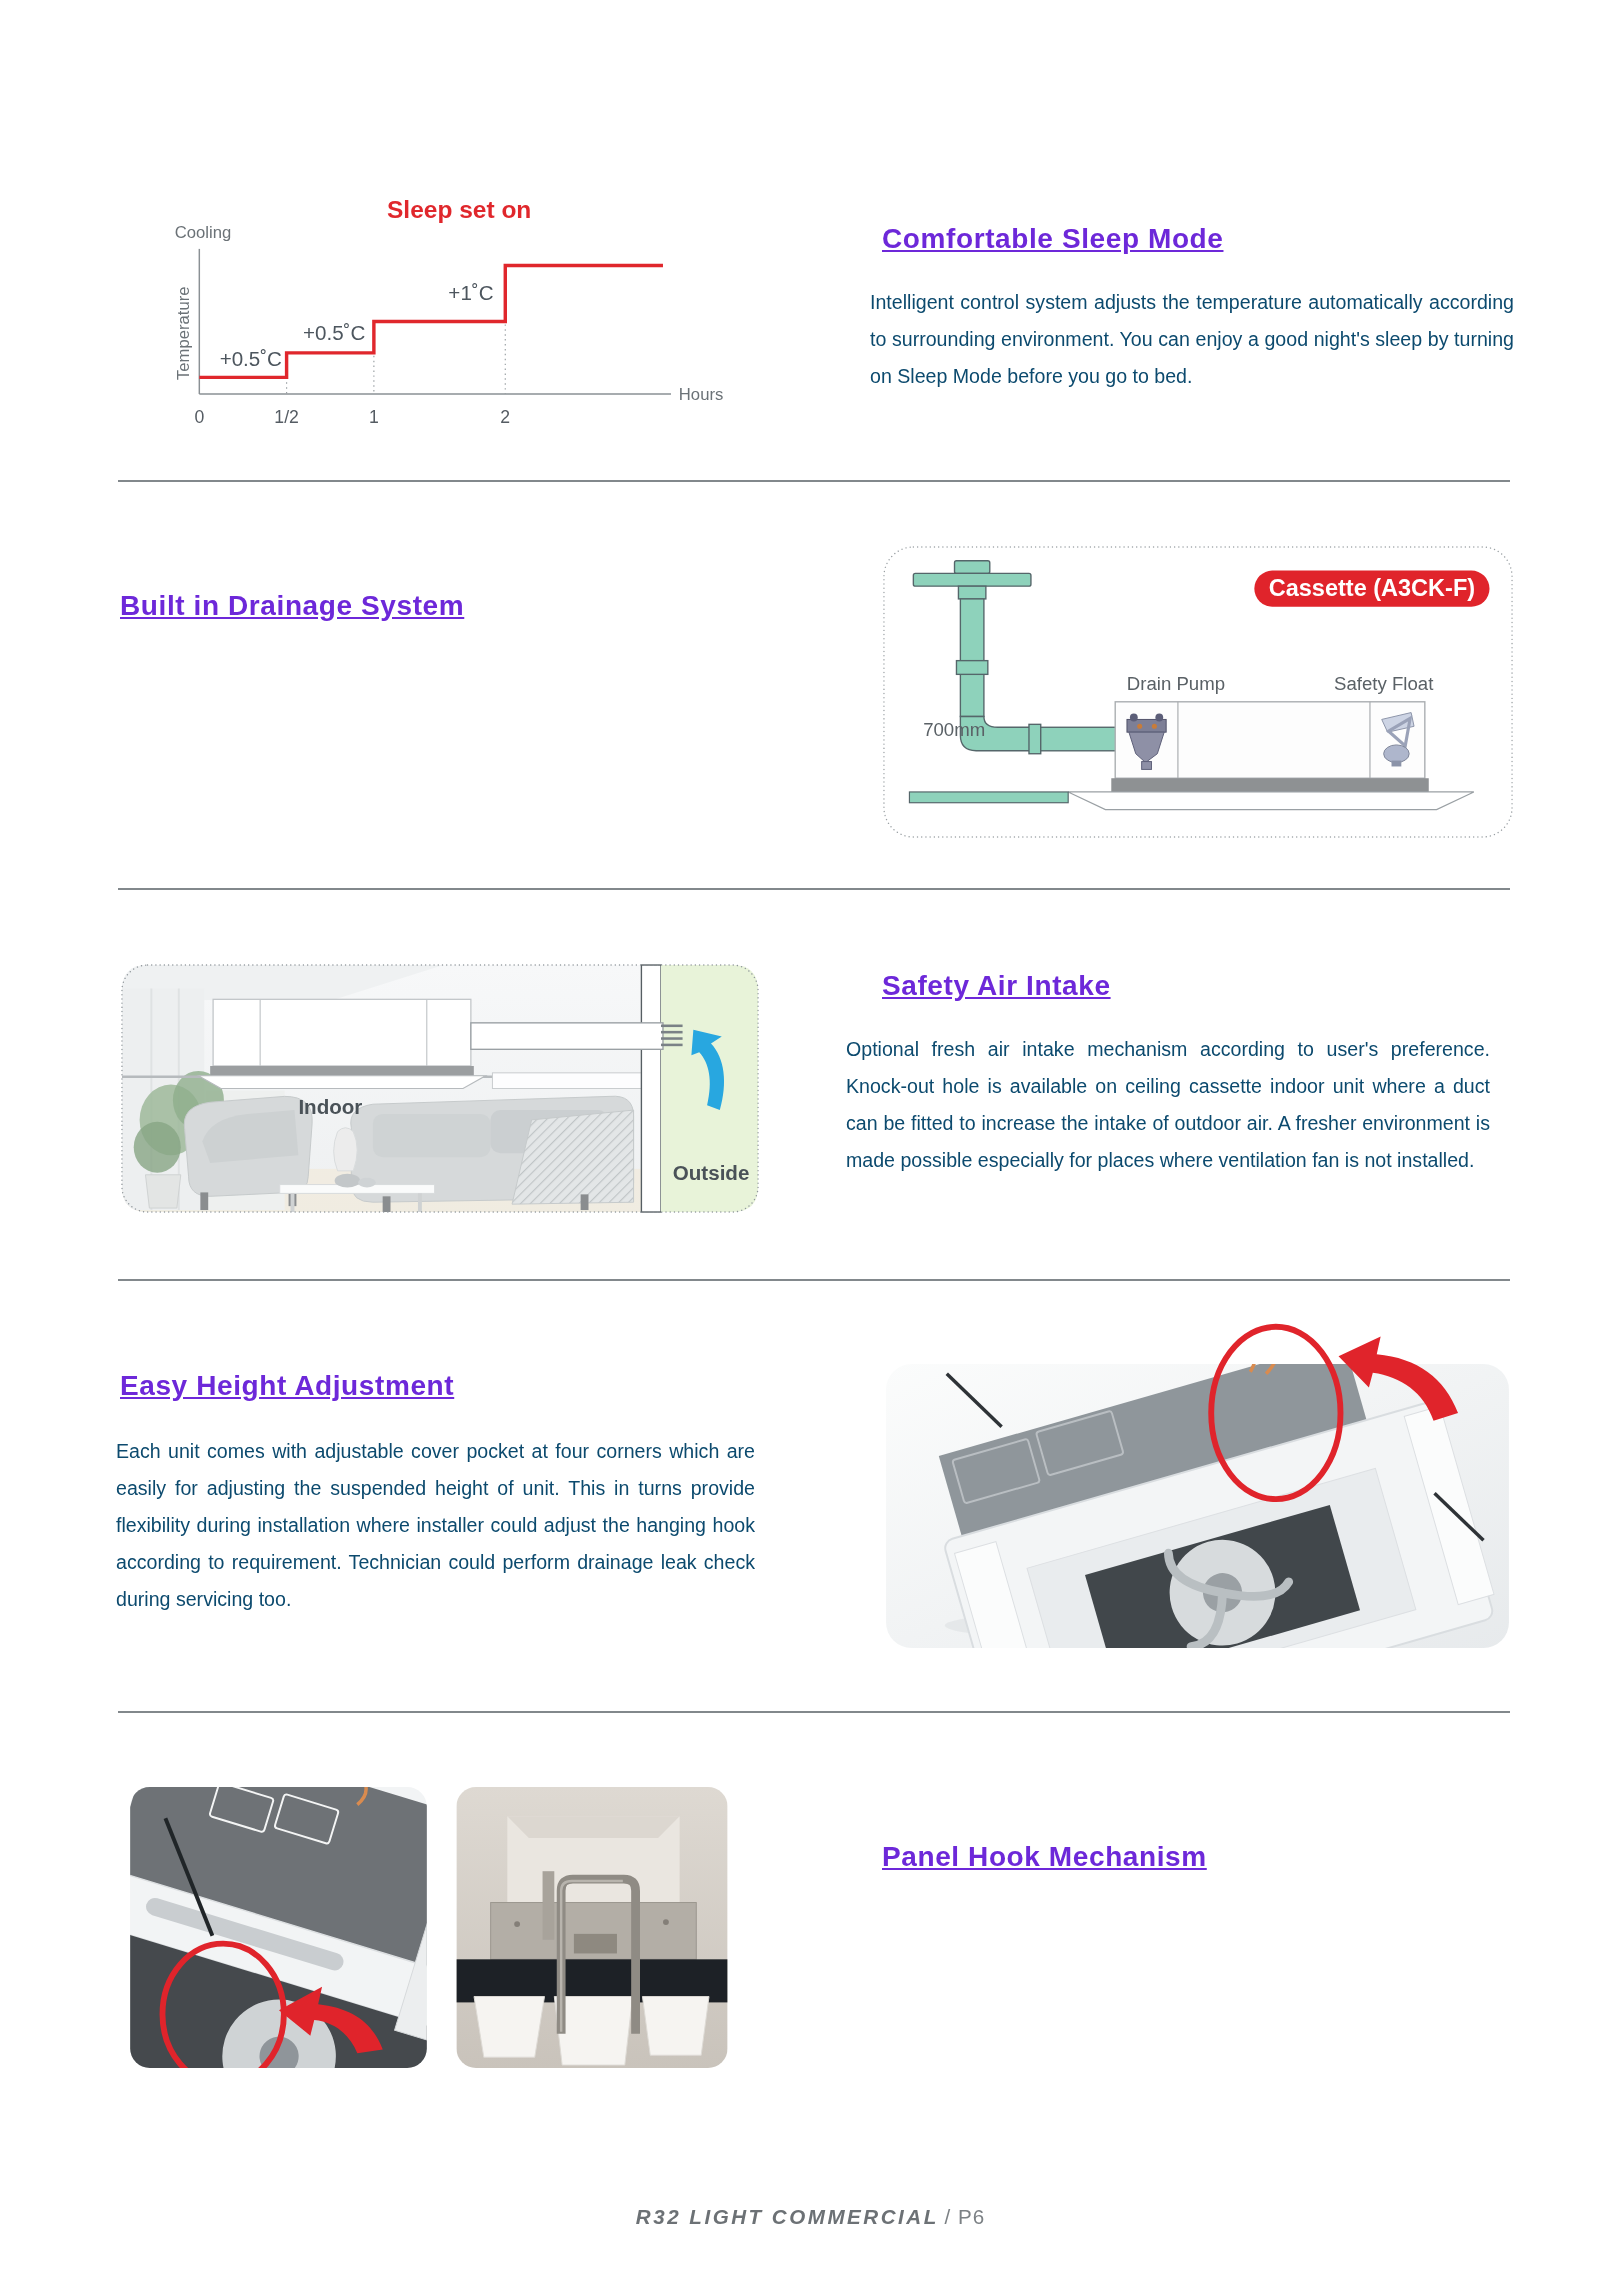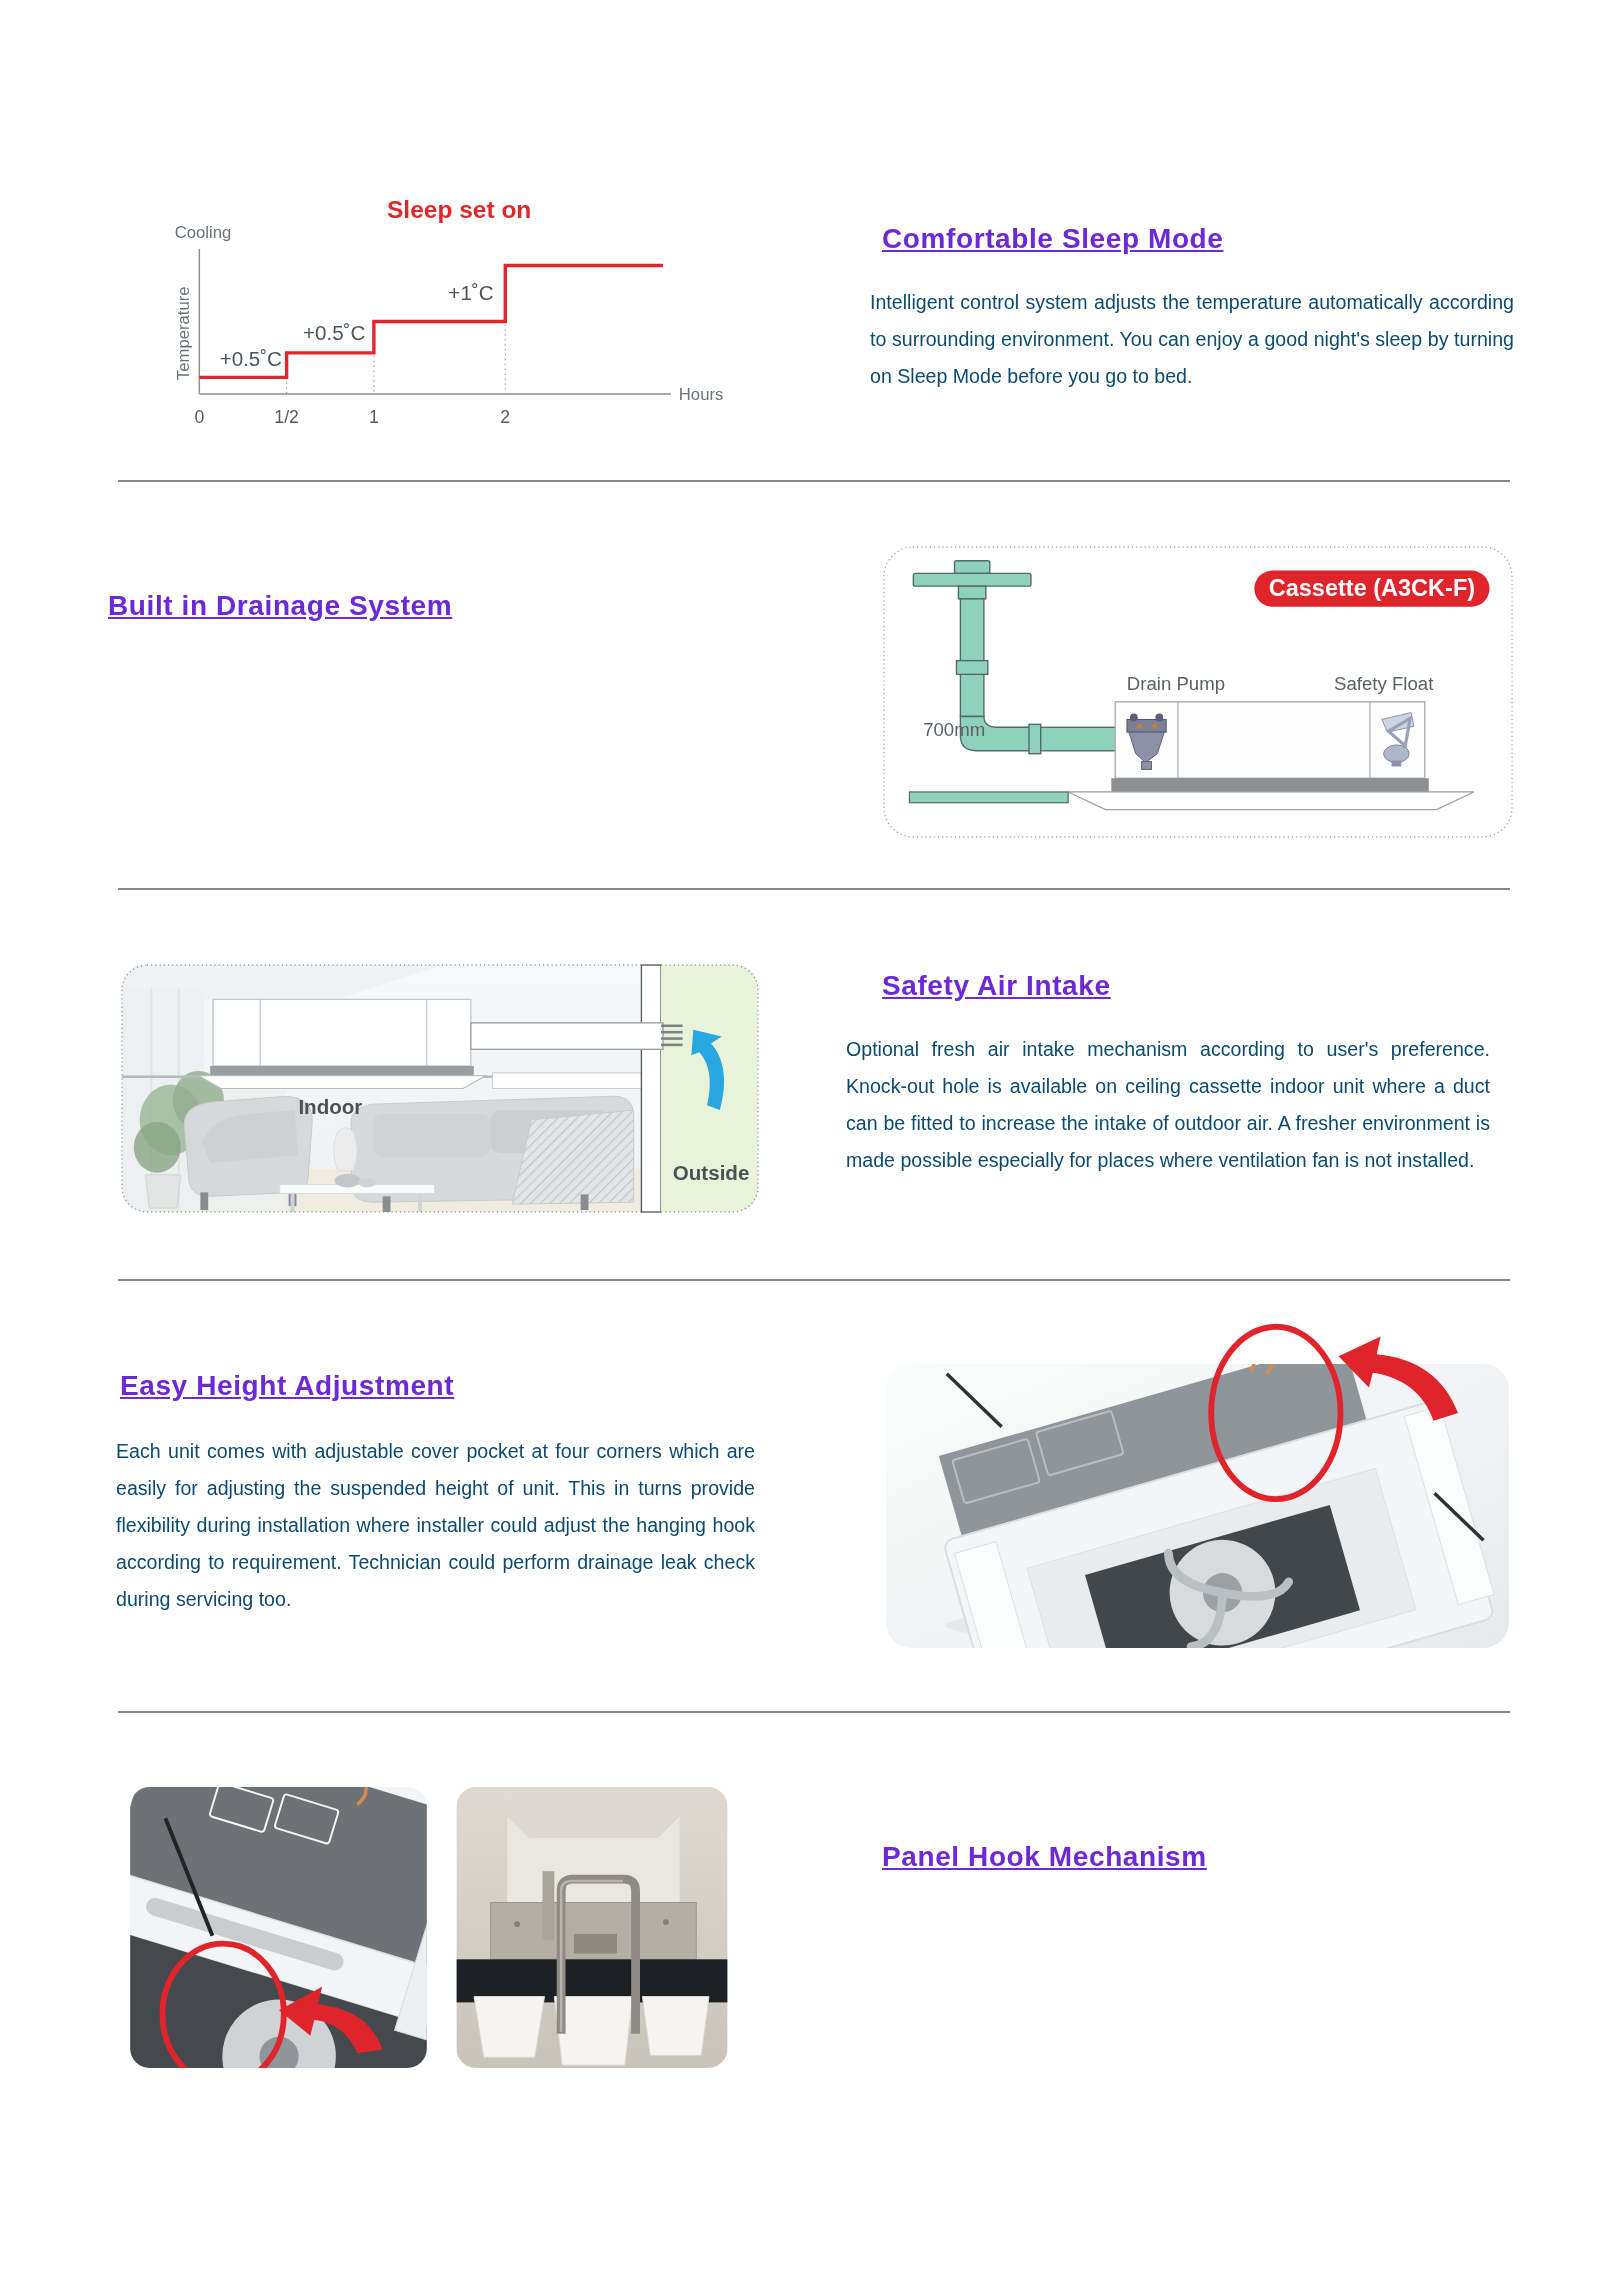--- a/index.html
+++ b/index.html
@@ -39,21 +39,21 @@
         <text x="213" y="242" text-anchor="middle" font-size="18" fill="#555c63">1</text>
         <text x="347" y="242" text-anchor="middle" font-size="18" fill="#555c63">2</text>
       </g>
   </svg>
 
   <div class="head" style="left:882px;top:223px;">Comfortable Sleep Mode</div>
   <div class="body-text" style="left:870px;top:284px;width:644px;">Intelligent control system adjusts the temperature automatically according to surrounding environment. You can enjoy a good night's sleep by turning on Sleep Mode before you go to bed.</div>
 
   <div class="divider" style="top:480px;"></div>
 
-  <div class="head" style="left:108px;top:590px;">Built in Drainage System</div>
+  <div class="head" style="left:120px;top:590px;">Built in Drainage System</div>
 
   <svg class="abs" style="left:882px;top:545px;" width="632" height="294" viewBox="0 0 645 300">
     <rect x="2" y="2" width="641" height="296" rx="30" fill="#ffffff" stroke="#9aa0a4" stroke-width="1.4" stroke-dasharray="0.1 4.2" stroke-linecap="round"></rect>
 
     <g>
       <rect x="380" y="26" width="240" height="37" rx="18.5" fill="#e0242b"></rect>
       <text x="500" y="52" text-anchor="middle" font-size="24" font-weight="bold" fill="#ffffff">Cassette (A3CK-F)</text>
     </g>
 
     <g fill="#8ed2bb" stroke="#55666a" stroke-width="1.4">
@@ -286,15 +286,19 @@
       <g>
         <path d="M107,252 L107,106 Q107,94 119,94 L171,94 Q183,94 183,106 L183,252" fill="none" stroke="#8f8b84" stroke-width="9"></path>
         <path d="M107,250 L107,106 Q107,96 118,96 L170,96" fill="none" stroke="#b8b4ad" stroke-width="2.5"></path>
       </g>
       <rect x="88" y="86" width="12" height="70" fill="#a8a39b"></rect>
     </g>
   </svg>
 
   <div class="head" style="left:882px;top:1841px;">Panel Hook Mechanism</div>
 
+  <div class="footer">
+    <span class="brand">R32 LIGHT COMMERCIAL</span>
+    <span class="pageno"> <span>/</span> <span>P6</span></span>
+  </div>
 
 </div>
 
 
 </body></html>

